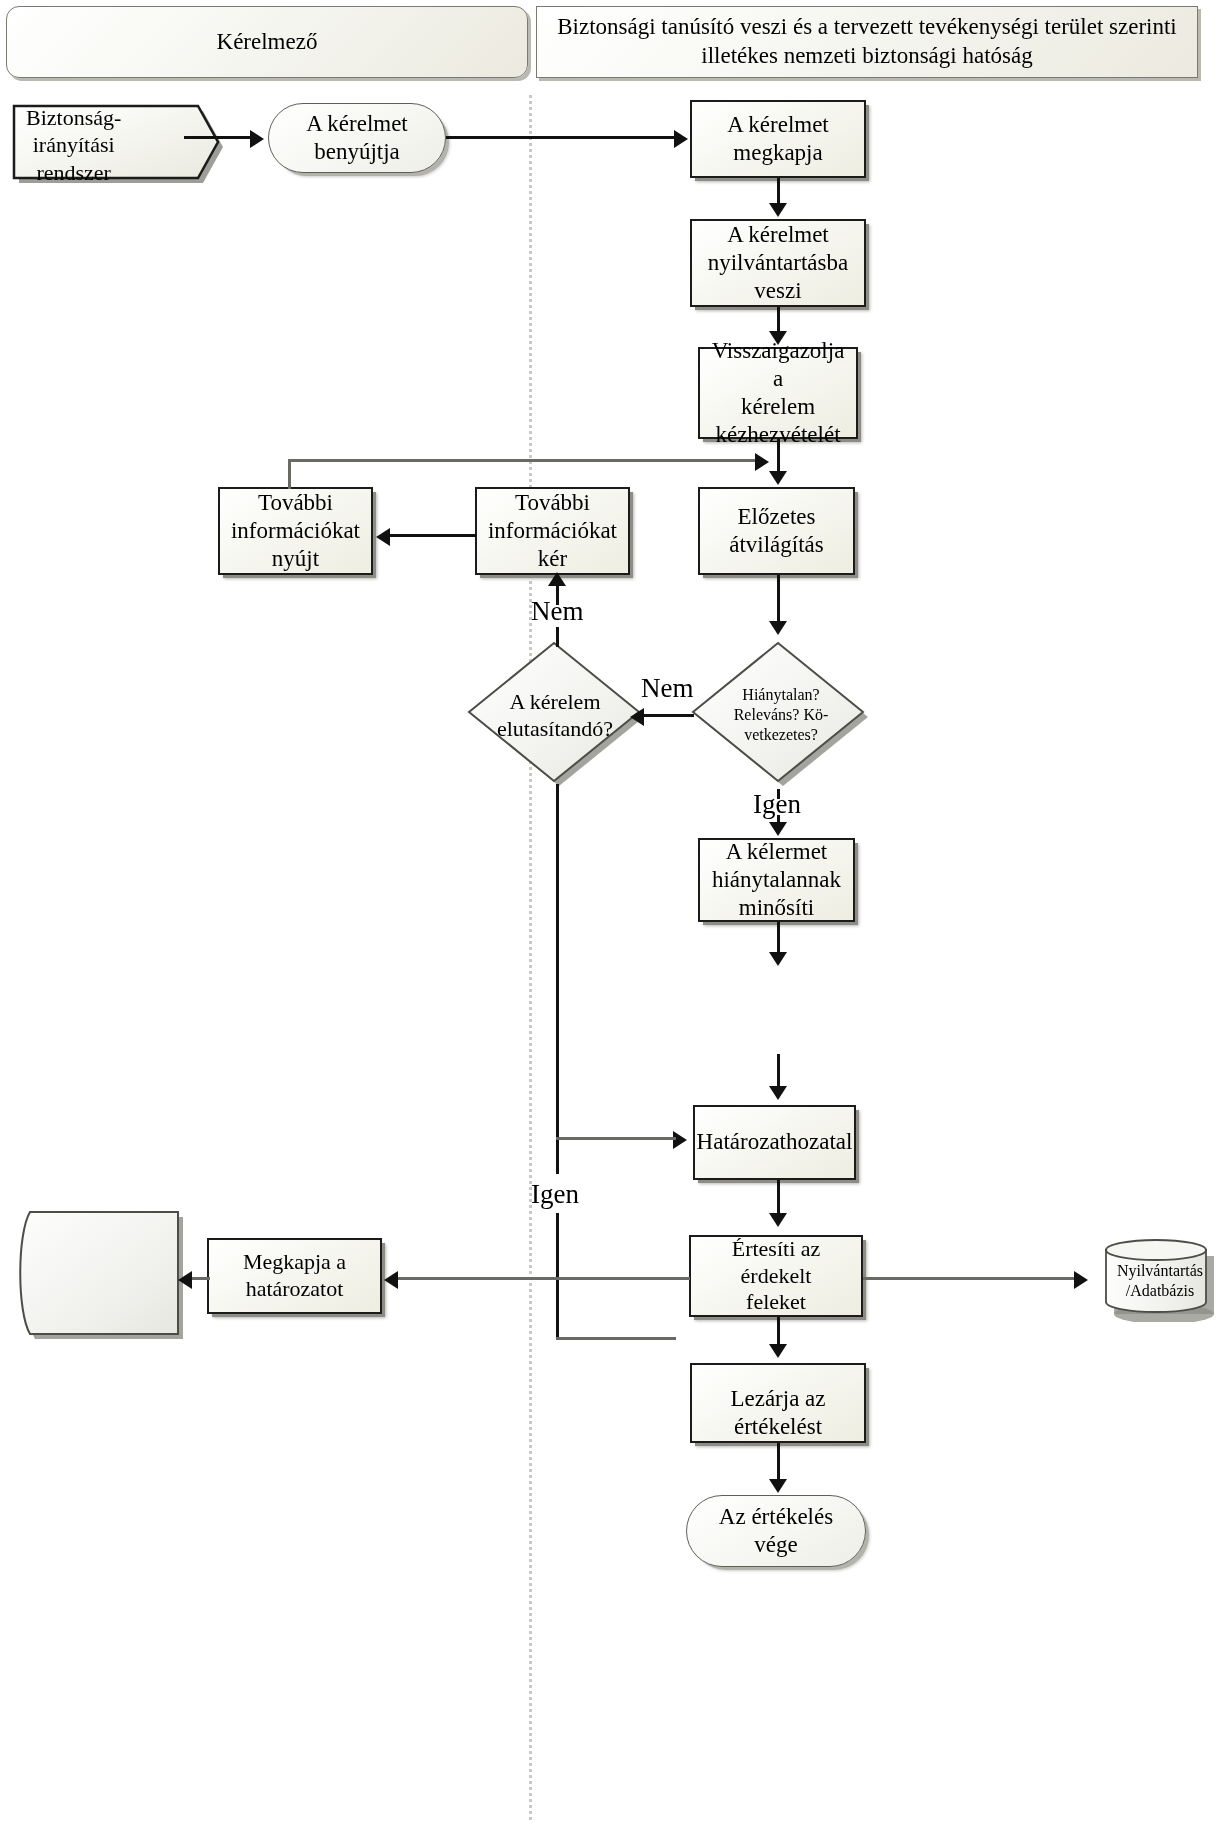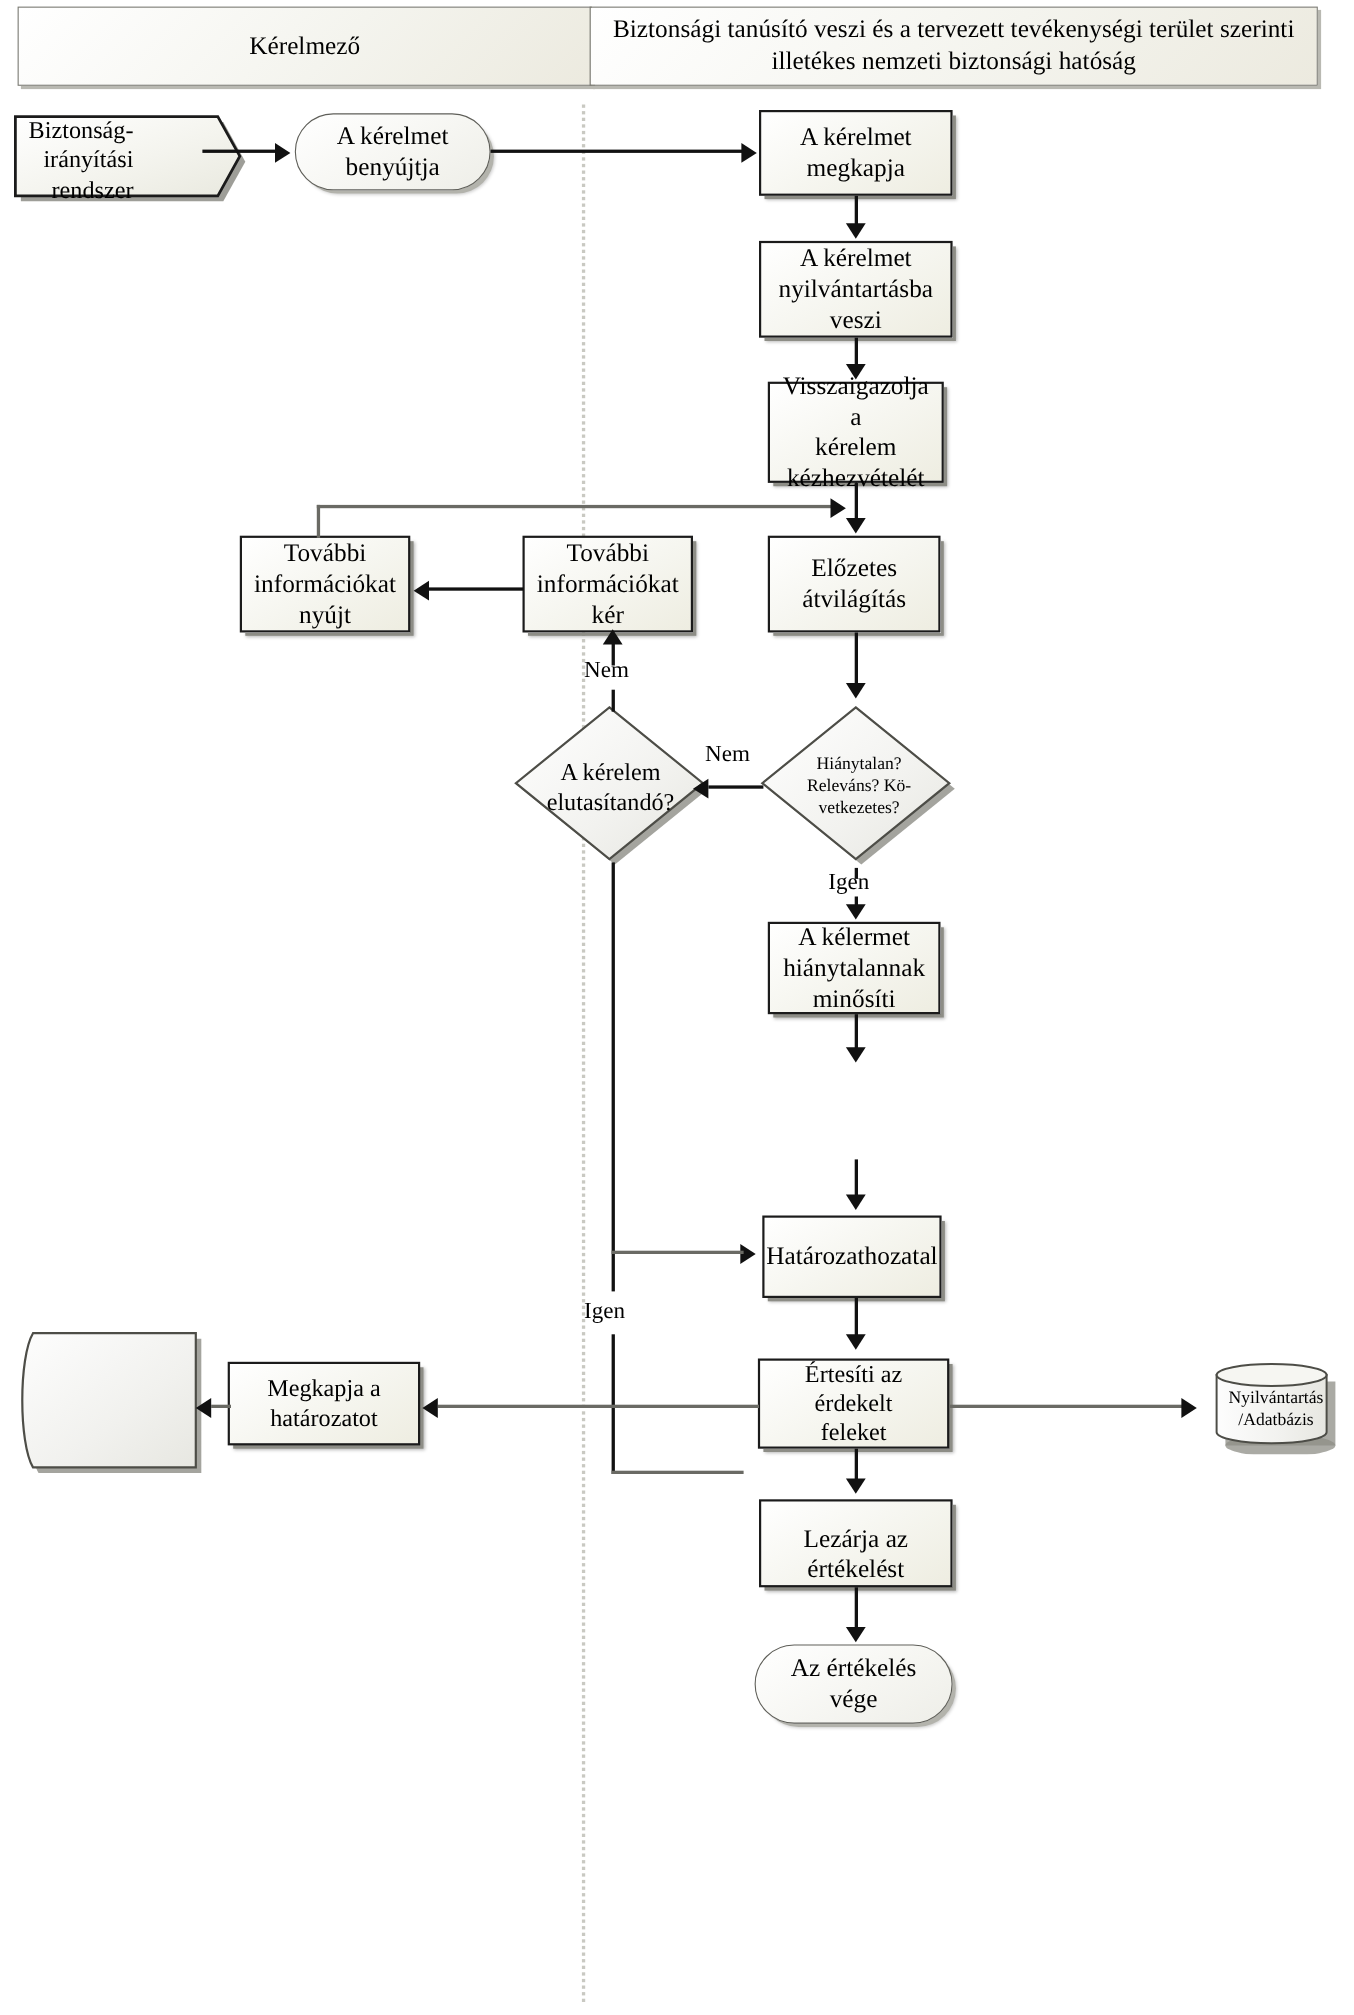--- a/index.html
+++ b/index.html
@@ -63,38 +63,38 @@
   .ln{position:absolute;background:#111;}
   .ln-h{height:3px;}
   .ln-v{width:3px;}
   .ln-grey{background:#6a6a64;}
   .arrow{position:absolute;width:0;height:0;}
   .arrow-d{border-left:9px solid transparent;border-right:9px solid transparent;border-top:14px solid #111;}
   .arrow-r{border-top:9px solid transparent;border-bottom:9px solid transparent;border-left:14px solid #111;}
   .arrow-l{border-top:9px solid transparent;border-bottom:9px solid transparent;border-right:14px solid #111;}
   .arrow-u{border-left:9px solid transparent;border-right:9px solid transparent;border-bottom:14px solid #111;}
 
-  .edge-label{position:absolute;font-size:21px;white-space:nowrap;}
+  .edge-label{position:absolute;font-size:27px;white-space:nowrap;}
 
   
   .lane-divider{
     position:absolute;width:0;border-left:3px dotted #c9c9c2;
   }
 
   .t20{font-size:16px;}
   .t21{font-size:21px;}
   .t22{font-size:22px;}
   .t23{font-size:23px;}
 </style>
 </head>
 <body>
 
 <div id="canvas">
 
-  <div class="lane-head t23" style="left:16px;top:6px;width:520px;height:70px;">
+  <div class="lane-head t23" style="left:6px;top:6px;width:520px;height:70px;border-radius:13px;">
     <span>Kérelmező</span>
   </div>
 
   <div class="lane-head t23" style="left:536px;top:6px;width:660px;height:70px;">
     <span>Biztonsági tanúsító veszi és a tervezett tevékenységi terület szerinti illetékes nemzeti biztonsági hatóság</span>
   </div>
 
   <div class="lane-divider" style="left:529px;top:95px;height:1725px;"></div>
 
   <div class="shape-svg" style="left:8px;top:100px;">
@@ -104,21 +104,21 @@
           <stop offset="0%" stop-color="#ffffff"></stop>
             <stop offset="55%" stop-color="#f4f4ee"></stop>
             <stop offset="100%" stop-color="#e9e9df"></stop>
         </linearGradient>
       </defs>
       <path d="M6,78 L6,6 L190,6 L210,42 L190,78 Z" transform="translate(5,5)" fill="#8d8d86" opacity="0.85"></path>
       <path d="M6,78 L6,6 L190,6 L210,42 L190,78 Z" fill="url(#gA)" stroke="#1b1b1b" stroke-width="2.5"></path>
     </svg>
   </div>
   <div class="shape-label t22" style="left:22px;top:100px;width:160px;height:90px;justify-content:flex-start;">
-    <span style="text-align:right;white-space:pre-line;">Biztonság-
+    <span style="text-align:center;white-space:pre-line;">Biztonság-
 irányítási
 rendszer</span>
   </div>
 
   <div class="node term t23" style="left:268px;top:103px;width:178px;height:70px;">
     <span style="white-space:pre-line;">A kérelmet
 benyújtja</span>
   </div>
 
   <div class="node proc t23" style="left:690px;top:100px;width:176px;height:78px;">

